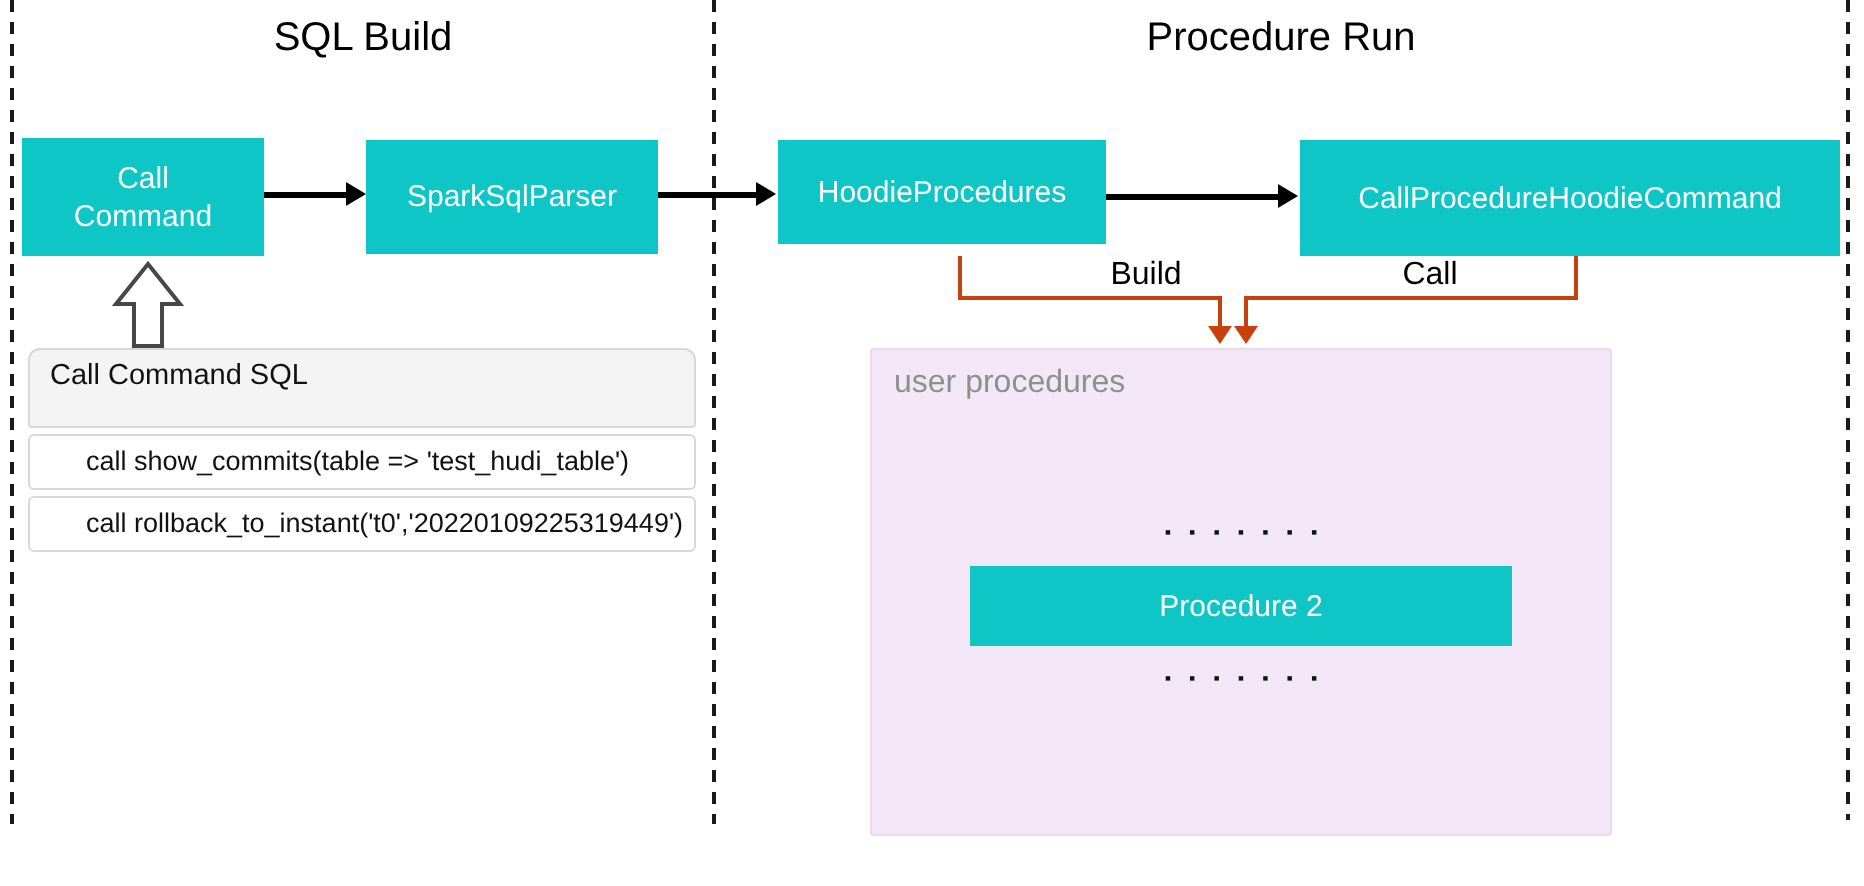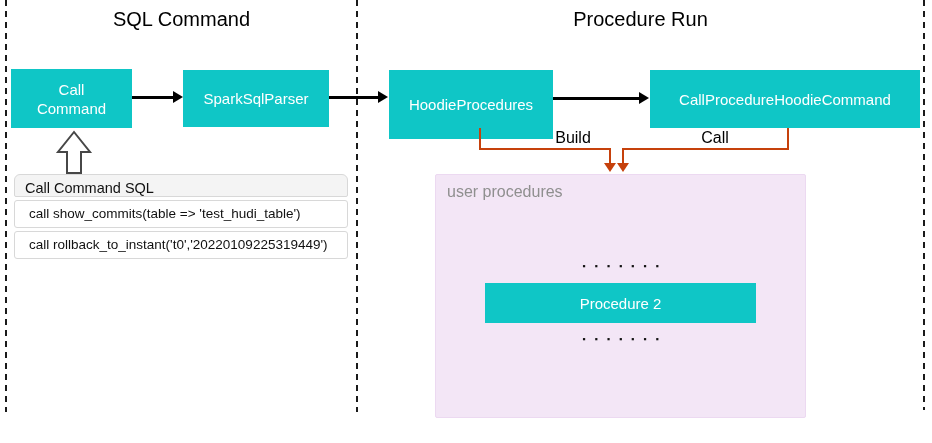--- a/index.html
+++ b/index.html
@@ -33,26 +33,26 @@
   .ohead{
     position:absolute;width:0;height:0;
     border-left:6px solid transparent;border-right:6px solid transparent;border-top:9px solid #c6410c;
   }
   .edge-label{position:absolute;top:129px;width:100px;text-align:center;font-size:16px;color:#000;}
   
   .hollow-arrow{position:absolute;left:54px;top:130px;}
   
   .sql-table{position:absolute;left:14px;top:174px;width:334px;}
   .sql-header{
-    box-sizing:border-box;height:23px;line-height:26px;background:#f4f4f4;
+    box-sizing:border-box;height:40px;line-height:26px;background:#f4f4f4;
     border:1px solid #d8d8d8;border-radius:6px 6px 2px 2px;padding-left:10px;font-size:14.5px;color:#111;
   }
   .sql-row{
     box-sizing:border-box;height:28px;line-height:26px;background:#ffffff;
-    border:1px solid #d8d8d8;border-radius:3px;margin-top:3px;padding-left:14px;font-size:13.5px;color:#111;
+    border:1px solid #d8d8d8;border-radius:3px;margin-top:3px;padding-left:28px;font-size:13.5px;color:#111;
   }
   
   .user-proc{
     position:absolute;left:435px;top:174px;width:371px;height:244px;
     background:#f3e6f6;border:1px solid #ecd9f1;box-sizing:border-box;border-radius:2px;
   }
   .user-proc-label{position:absolute;left:447px;top:183px;font-size:16px;color:#8f8f8f;}
   .proc-node{
     position:absolute;left:485px;width:271px;height:40px;background:#0fc6c6;color:#fff;
     display:flex;align-items:center;justify-content:center;font-size:15px;
@@ -64,27 +64,27 @@
 </style>
 </head>
 <body>
 
 <div id="canvas">
 
   <div class="vdash" style="left:5px;"></div>
   <div class="vdash" style="left:356px;"></div>
   <div class="vdash" style="left:923px;height:410px;"></div>
 
-  <div class="section-title" style="left:6px;width:351px;">SQL Command</div>
+  <div class="section-title" style="left:6px;width:351px;">SQL Build</div>
   <div class="section-title" style="left:357px;width:567px;">Procedure Run</div>
 
   <div class="node" style="left:11px;top:69px;width:121px;height:59px;padding:0 14px;box-sizing:border-box;">Call Command</div>
   <div class="node" style="left:183px;top:70px;width:146px;height:57px;">SparkSqlParser</div>
 
-  <div class="node" style="left:389px;top:70px;width:164px;height:69px;">HoodieProcedures</div>
+  <div class="node" style="left:389px;top:70px;width:164px;height:52px;">HoodieProcedures</div>
   <div class="node" style="left:650px;top:70px;width:270px;height:58px;">CallProcedureHoodieCommand</div>
 
   <div class="hline" style="left:132px;top:96px;width:42px;"></div>
   <div class="rhead" style="left:173px;top:91px;"></div>
 
   <div class="hline" style="left:329px;top:96px;width:50px;"></div>
   <div class="rhead" style="left:378px;top:91px;"></div>
 
   <div class="hline" style="left:553px;top:97px;width:87px;"></div>
   <div class="rhead" style="left:639px;top:92px;"></div>

